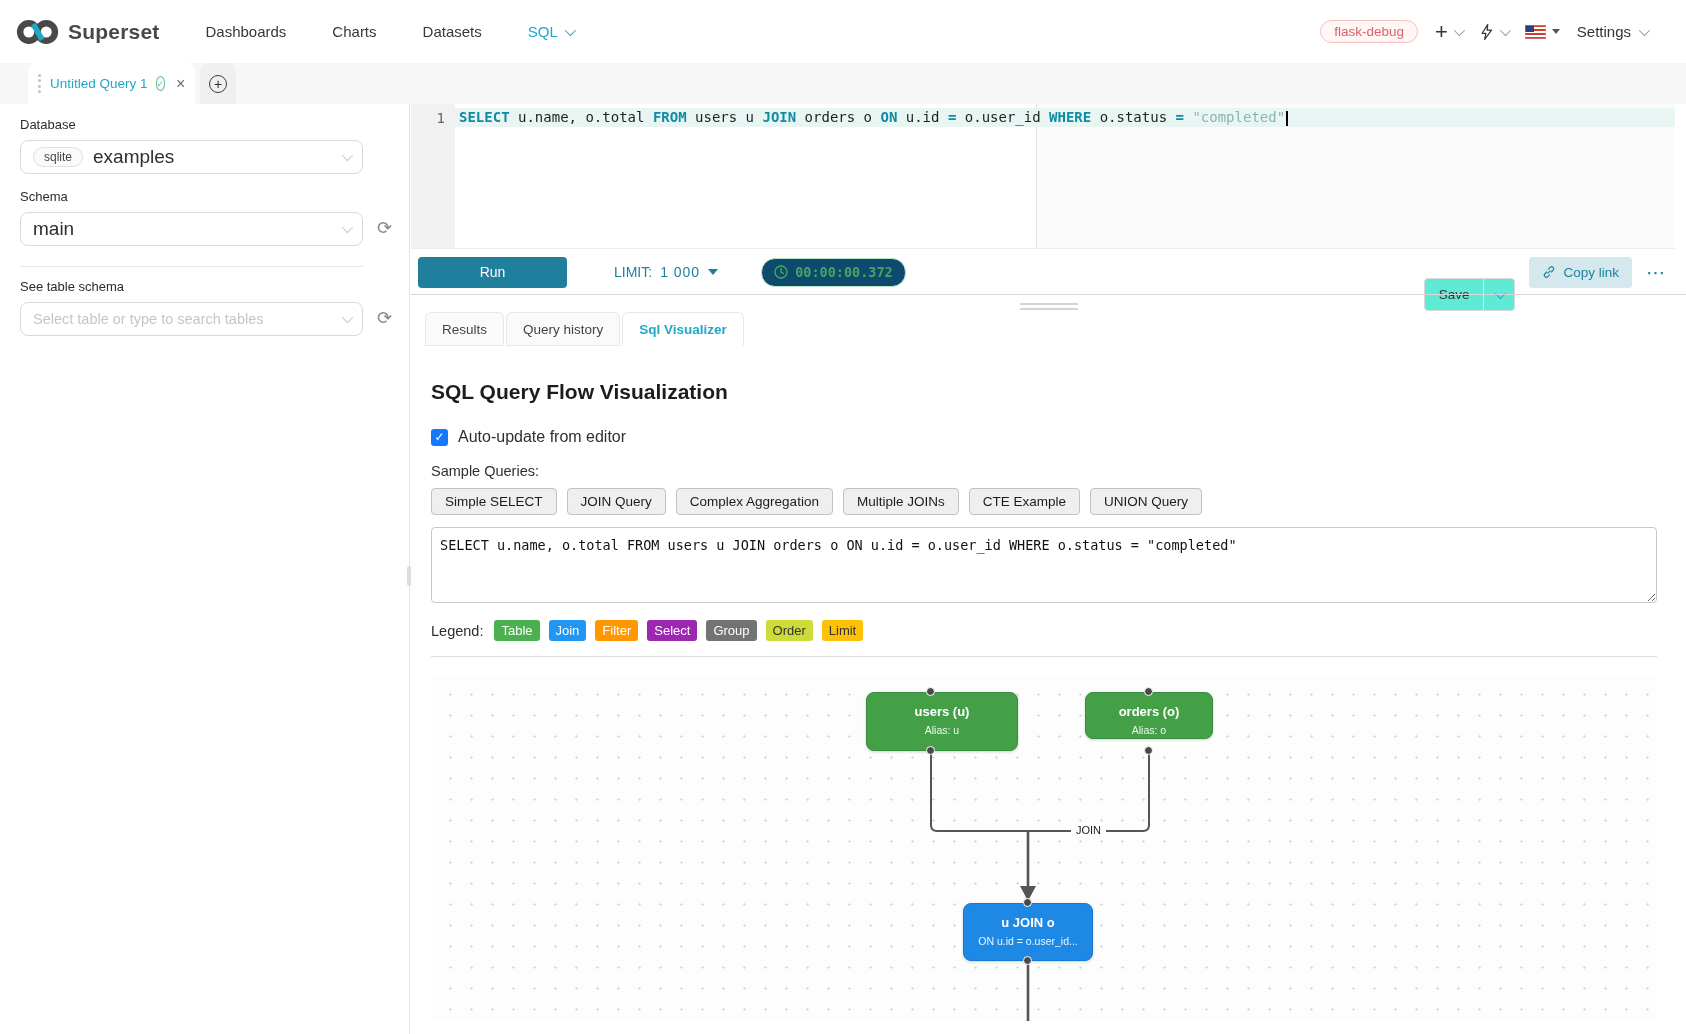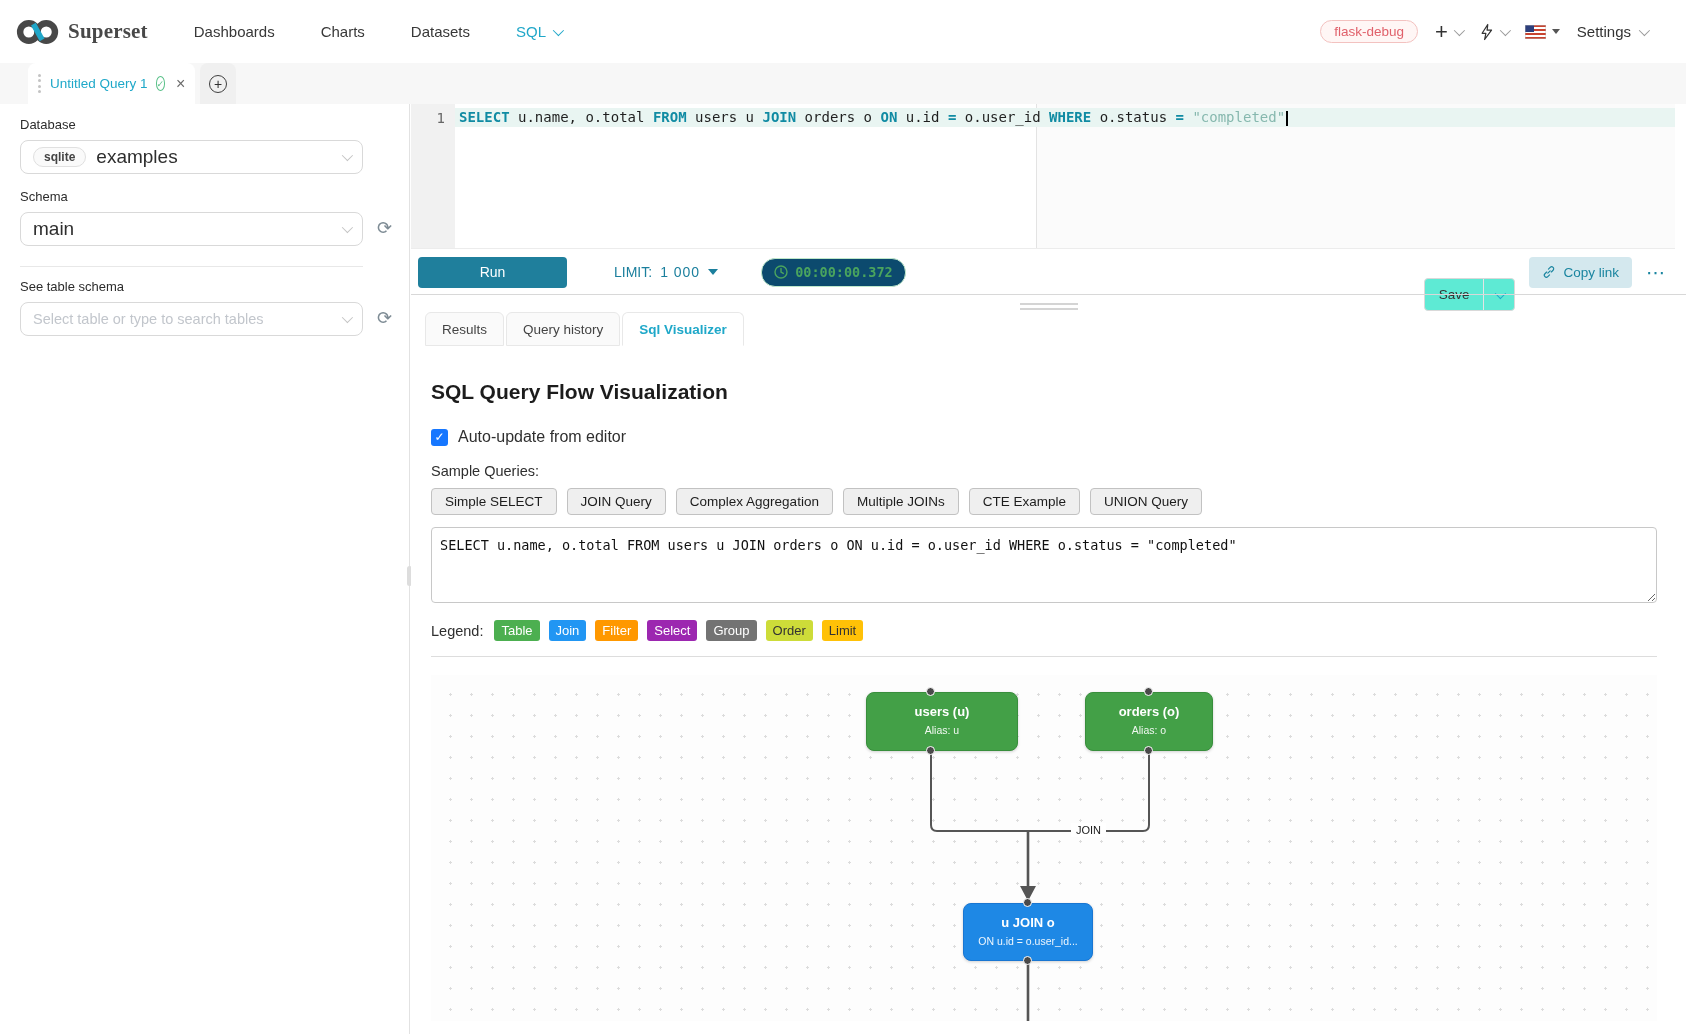--- a/index.html
+++ b/index.html
@@ -1,20 +1,20 @@
 <!DOCTYPE html>
 <html><head>
 <meta charset="utf-8">
 <style>
   html,body{margin:0;padding:0;background:#fff;}
   #app{position:relative;width:1686px;height:1034px;background:#fff;overflow:hidden;
        font-family:"Liberation Sans",sans-serif;color:#333;}
   
   .navbar{position:absolute;top:0;left:0;right:0;height:63px;background:#fff;display:flex;align-items:center;}
-  .brand{display:flex;align-items:center;gap:8px;padding:0 20px 0 16px;font-family:Liberation Serif, serif;}
+  .brand{display:flex;align-items:center;gap:8px;padding:0 20px 0 16px;}
   .brand-name{font-size:21px;font-weight:bold;color:#484848;letter-spacing:.2px;}
   .nav-items{display:flex;align-items:center;gap:46px;margin-left:26px;height:100%;}
   .nav-item{font-size:15px;color:#383838;cursor:pointer;}
   .nav-item.active{color:#20a7c9;display:flex;align-items:center;gap:7px;position:relative;}
   .nav-underline{position:absolute;left:-14px;right:-26px;top:43px;height:3px;background:#20a7c9;}
   .chev{display:inline-block;width:7px;height:7px;border-right:1.6px solid #9a9a9a;border-bottom:1.6px solid #9a9a9a;transform:rotate(45deg) translateY(-2px);}
   .chev.teal{border-color:#20a7c9;}
   .nav-right{margin-left:auto;display:flex;align-items:center;gap:17px;padding-right:39px;}
   .env-tag{font-size:13.5px;color:#e0616b;background:#fff6f5;border:1px solid #f3c2c0;border-radius:13px;padding:3px 13px;}
   .icon-group{display:flex;align-items:center;gap:6px;cursor:pointer;}
@@ -36,21 +36,21 @@
         display:flex;align-items:center;justify-content:center;box-sizing:border-box;font-weight:400;}
   
   .sidebar{position:absolute;top:104px;left:0;width:410px;bottom:0;background:#fff;border-right:1px solid #e2e2e2;
         padding:13px 0 0 20px;box-sizing:border-box;}
   .fld-label{font-size:13px;color:#2c2c2c;margin-bottom:8px;}
   .field{position:relative;width:343px;}
   .sel{height:34px;border:1px solid #d9d9d9;border-radius:8px;background:#fff;display:flex;align-items:center;
        padding:0 12px;box-sizing:border-box;cursor:pointer;}
   .sel .caret{margin-left:auto;}
   .db-pill{font-size:12px;color:#444;background:#fafafa;border:1px solid #e0e0e0;border-radius:11px;
-       padding:2px 10px;margin-right:10px;font-weight:bold;}
+       padding:2px 10px;margin-right:10px;}
   .sel-text{font-size:19px;color:#2e2e2e;}
   .sel-placeholder{font-size:14.5px;color:#c2c6cc;}
   .refresh{position:absolute;right:-29px;top:7px;font-size:18px;color:#7d8b94;cursor:pointer;line-height:1;}
   .side-divider{width:343px;border-top:1px solid #e8e8e8;margin:20px 0 12px;}
   .side-resize{position:absolute;right:-3px;top:462px;width:5px;height:20px;background:#ddd;border-radius:3px;cursor:col-resize;}
   .mt15{margin-top:15px;}
   
   .main{position:absolute;top:104px;left:411px;right:0;bottom:0;background:#fff;}
   
   .editor{position:absolute;top:0;left:0;width:1264px;height:144px;border-bottom:1px solid #ececec;
@@ -326,21 +326,21 @@
           <path d="M718 77 V150 Q718 156 712 156 H597" fill="none" stroke="#555" stroke-width="2"></path>
           <path d="M597 156 V212" fill="none" stroke="#555" stroke-width="2.6"></path>
           <polygon points="589,211 605,211 597,226" fill="#555"></polygon>
           <path d="M597 287 V346" fill="none" stroke="#555" stroke-width="2.6"></path>
         </svg>
 
         <div class="fnode green" style="left:435px;top:17px;width:152px;height:59px;">
           <div class="nt">users (u)</div>
           <div class="ns">Alias: u</div>
         </div>
-        <div class="fnode green" style="left:654px;top:17px;width:128px;height:59px;">
+        <div class="fnode green" style="left:654px;top:17px;width:128px;height:47px;">
           <div class="nt">orders (o)</div>
           <div class="ns">Alias: o</div>
         </div>
         <div class="fnode blue" style="left:532px;top:228px;width:130px;height:58px;">
           <div class="nt">u JOIN o</div>
           <div class="ns">ON u.id = o.user_id...</div>
         </div>
 
         <span class="handle" style="left:495px;top:12px;"></span>
         <span class="handle" style="left:495px;top:71px;"></span>

